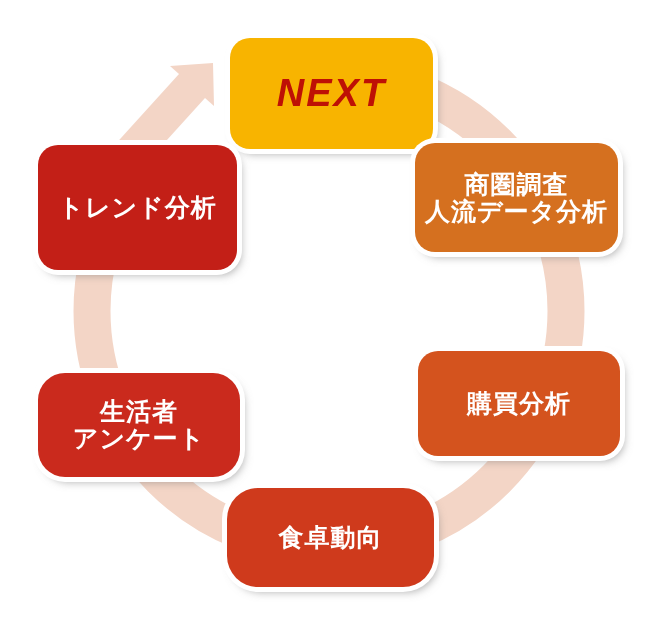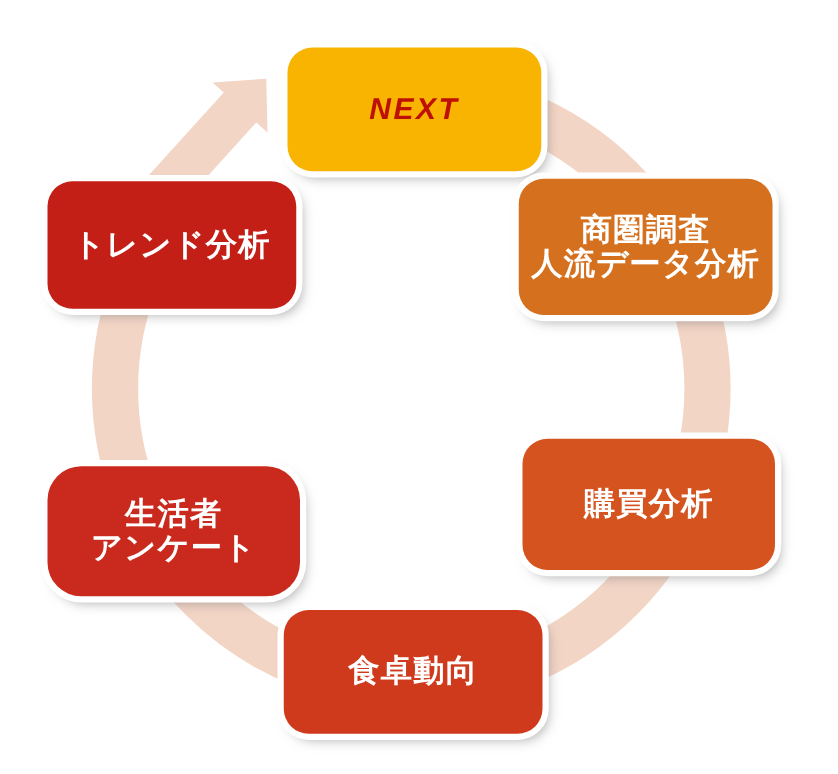--- a/index.html
+++ b/index.html
@@ -37,30 +37,30 @@
   }
   .node.two-line {
     justify-content: center;
     padding: 15px 4px;
     box-sizing: border-box;
   }
   .node-line {
     white-space: nowrap;
   }
   .node-next {
-    left: 230px; top: 38px; width: 203px; height: 99px;
+    left: 230px; top: 38px; width: 203px; height: 111px;
     font-style: italic;
-    font-size: 24px;
+    font-size: 38px;
     letter-spacing: 2px;
   }
   .node-trade-area    { left: 415px; top: 143px; width: 203px; height: 109px; }
   .node-purchase      { left: 418px; top: 351px; width: 202px; height: 105px; }
   .node-dining-trend  { left: 227px; top: 488px; width: 207px; height: 99px;  }
   .node-consumer      { left: 38px;  top: 373px; width: 202px; height: 104px; }
-  .node-trend         { left: 38px;  top: 145px; width: 199px; height: 102px; }
+  .node-trend         { left: 38px;  top: 145px; width: 199px; height: 125px; }
 </style>
 </head>
 <body>
 
 <div class="stage">
 
   <svg class="ring-svg" width="670" height="619" viewBox="0 0 670 619">
 
     <circle cx="329" cy="311" r="237" fill="none" stroke-width="37" stroke="#F3D5C6"></circle>
 
@@ -75,21 +75,21 @@
 
   <div class="node two-line node-trade-area" style="background: rgb(213, 112, 31); color: rgb(255, 255, 255);">
     <span class="node-line">商圏調査</span>
     <span class="node-line">人流データ分析</span>
   </div>
 
   <div class="node two-line node-purchase" style="background: rgb(212, 83, 30); color: rgb(255, 255, 255);">
     <span class="node-line">購買分析</span>
   </div>
 
-  <div class="node node-dining-trend" style="background: rgb(207, 58, 28); color: rgb(255, 255, 255);">
+  <div class="node node-dining-trend" style="background: rgb(207, 58, 28); color: rgb(255, 255, 255); border-radius: 31px;">
     <span class="node-line">食卓動向</span>
   </div>
 
   <div class="node two-line node-consumer" style="background: rgb(202, 42, 29); color: rgb(255, 255, 255); border-radius: 27px;">
     <span class="node-line">生活者</span>
     <span class="node-line">アンケート</span>
   </div>
 
   <div class="node node-trend" style="background: rgb(195, 31, 23); color: rgb(255, 255, 255);">
     <span class="node-line">トレンド分析</span>

